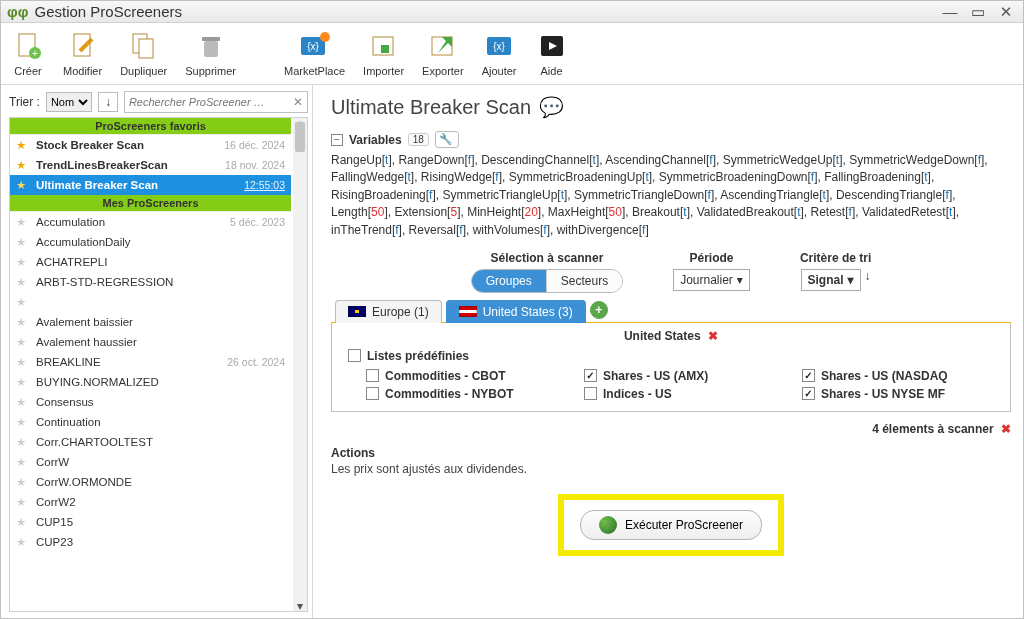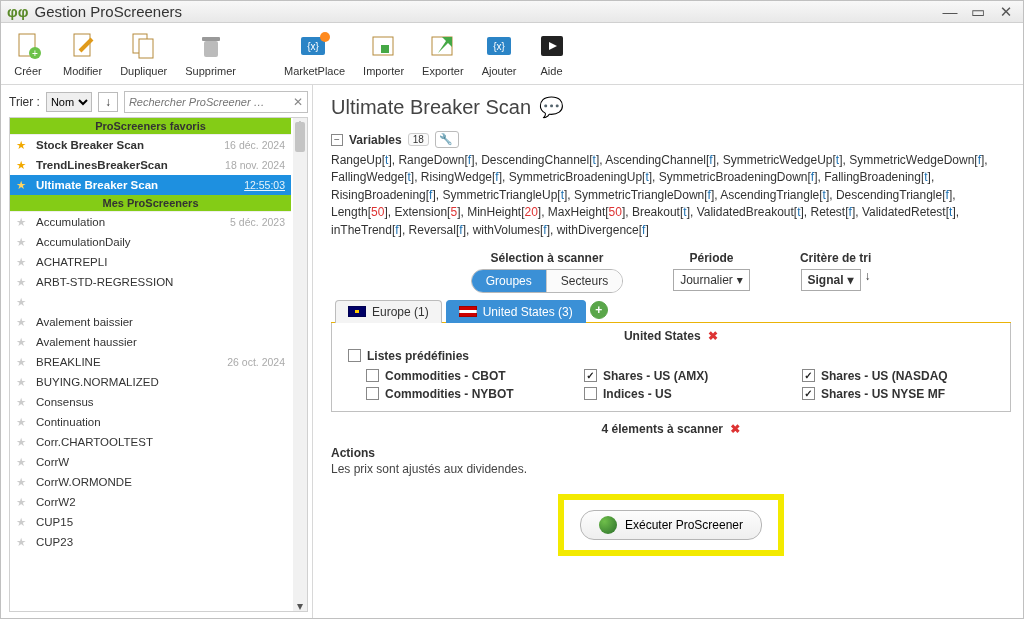--- a/index.html
+++ b/index.html
@@ -64,21 +64,21 @@
   .flag.us { background: linear-gradient(#c00 33%, #fff 33% 66%, #c00 66%);}
   .addtab { width:18px; height:18px; border:1px solid #5aa64a; border-radius:9px; display:flex;align-items:center;justify-content:center;color:#fff;background:#5aa64a;font-weight:bold;cursor:pointer;font-size:12px;}
   .panel { border:1px solid #c0c0c0; border-top:none; padding:6px 10px 10px; }
   .panelhead { text-align:center; font-weight:bold; margin-bottom:6px;}
   .panelhead .del { color:#d33; margin-left:4px; cursor:pointer;}
   .checks { display:grid; grid-template-columns:repeat(3, 1fr); gap:4px 20px; padding-left:24px;}
   .check { display:flex; align-items:center; gap:6px; font-size:12px;}
   .check .cb { width:13px;height:13px;border:1px solid #888;display:inline-flex;align-items:center;justify-content:center;font-size:10px;}
   .check .cb.checked::after{ content:"✓"; color:#222; font-weight:bold;}
   .predef { margin:2px 0 6px 6px;}
-  .summary { text-align:center; font-size:12px; font-weight:bold; margin-top:10px;}
+  .summary { text-align:right; font-size:12px; font-weight:bold; margin-top:10px;}
   .summary .del { color:#d33; margin-left:4px; cursor:pointer;}
   .actions-h { font-weight:bold; font-size:12px; margin-top:10px;}
   .actions-t { font-size:12px; color:#444; margin-top:2px;}
   .execwrap { margin-top:18px; display:flex; justify-content:center;}
   .execbox { border:6px solid #f3ea00; padding:10px 16px;}
   .execbtn { display:flex; align-items:center; gap:8px; padding:5px 18px; border:1px solid #b5b5b5; border-radius:14px; background:linear-gradient(#fdfdfd,#efefef); cursor:pointer; font-size:12px;}
   .globe { width:18px; height:18px; border-radius:9px; background: radial-gradient(circle at 30% 30%, #6fbf4a, #2a6e2a);}
   svg{display:block}
 </style>
 </head>

